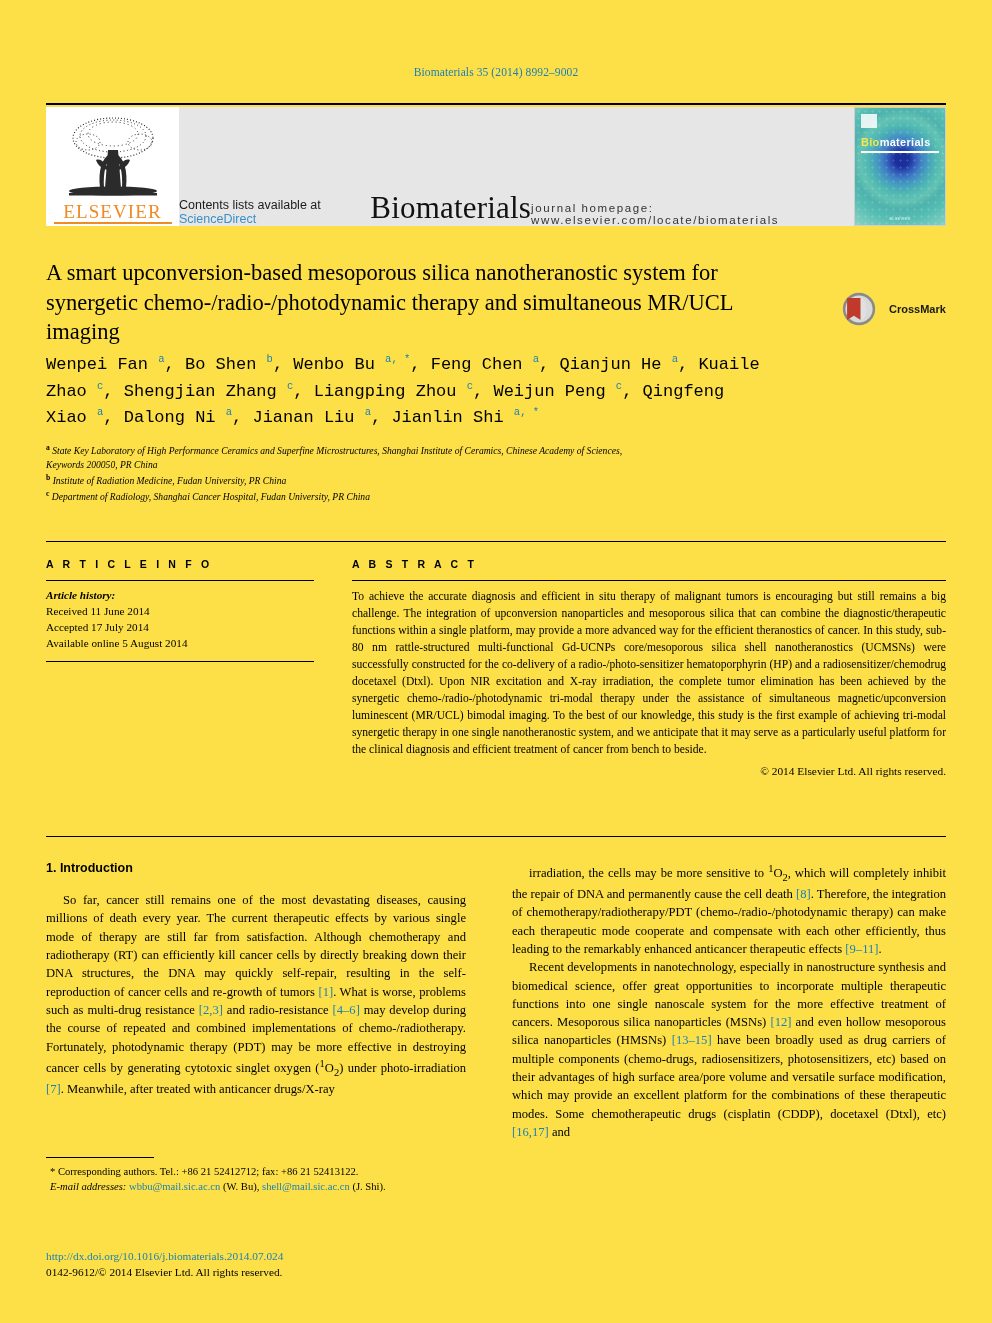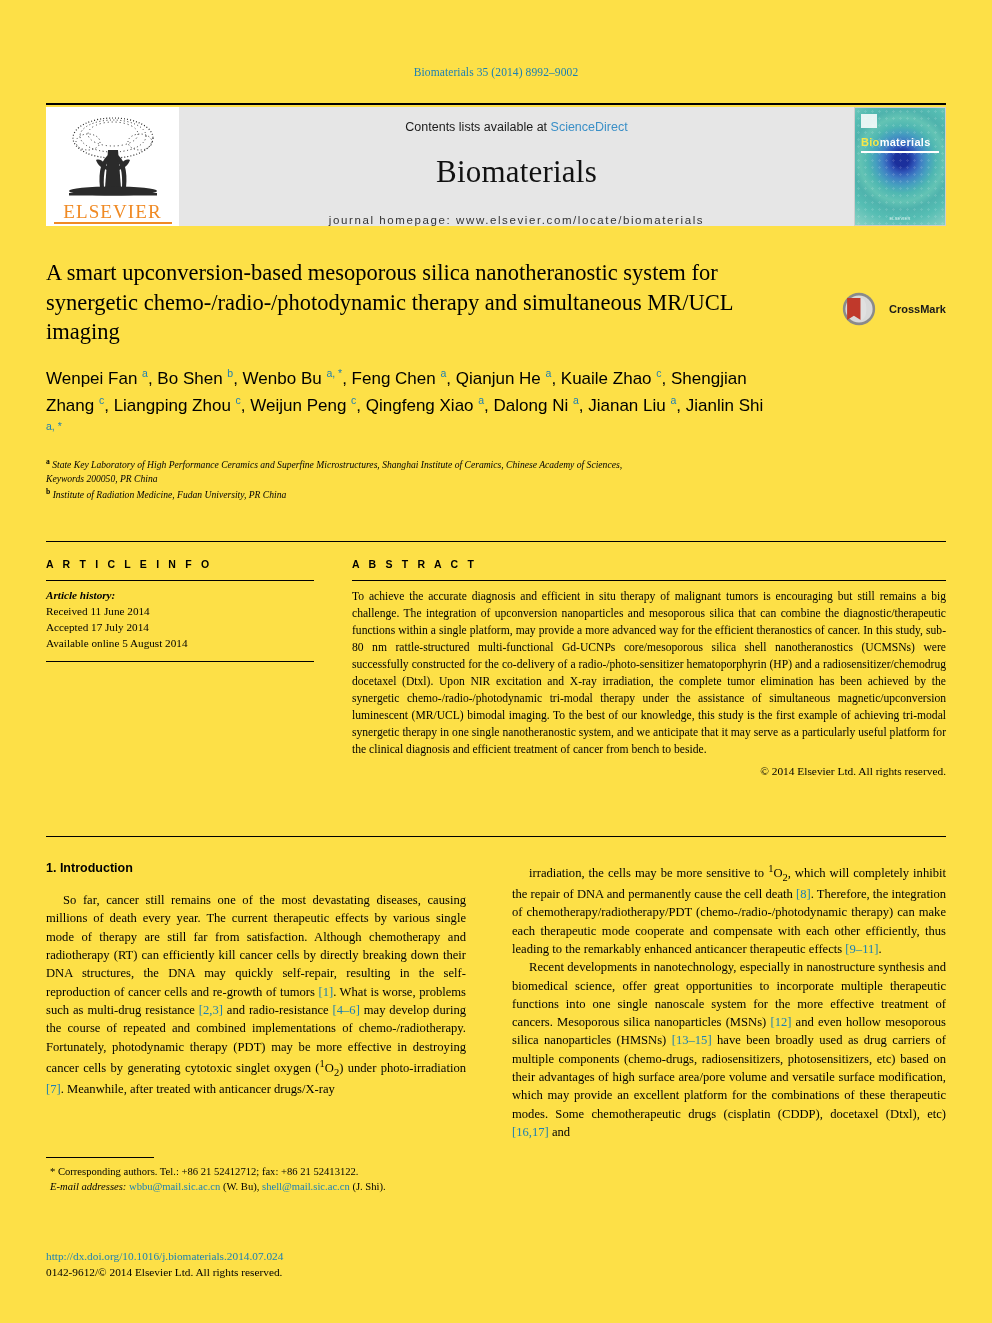--- a/index.html
+++ b/index.html
@@ -80,24 +80,24 @@
     width: 118px;
     height: 2px;
     background: #f08a24;
     margin-top: 1px;
   }
   .journal-center {
     flex: 1 1 auto;
     background: #e6e6e6;
     position: relative;
     display: flex;
-    flex-direction: column;
-    align-items: center;
+    flex-direction: row;
+    align-items: flex-end;
     justify-content: flex-start;
-    padding-top: 13px;
+    padding-top: 23px;
     box-sizing: border-box;
   }
   .contents-line {
     font-family: "Liberation Sans", sans-serif;
     font-size: 12.5px;
     color: #1b1b1b;
   }
   .contents-line .sd {
     color: #3a8fc7;
   }
@@ -209,22 +209,22 @@
     flex: 0 0 34px;
   }
   .crossmark-text {
     font-family: "Liberation Sans", sans-serif;
     font-size: 11px;
     font-weight: bold;
     color: #1a1a1a;
   }
 
   .authors {
-    margin-top: 18px;
-    font-family: Liberation Sans, sans-serif;
+    margin-top: 4px;
+    font-family: Liberation Mono, monospace;
     font-size: 17px;
     line-height: 1.53;
     width: 720px;
     color: #000;
   }
   .authors sup {
     color: #1a7fb5;
     font-size: 10.5px;
     vertical-align: super;
   }
@@ -433,20 +433,21 @@
       </svg>
       <span class="crossmark-text">CrossMark</span>
     </div>
 
     <div class="authors">Wenpei Fan <sup>a</sup>, Bo Shen <sup>b</sup>, Wenbo Bu <sup>a, *</sup>, Feng Chen <sup>a</sup>, Qianjun He <sup>a</sup>, Kuaile Zhao <sup>c</sup>, Shengjian Zhang <sup>c</sup>, Liangping Zhou <sup>c</sup>, Weijun Peng <sup>c</sup>, Qingfeng Xiao <sup>a</sup>, Dalong Ni <sup>a</sup>, Jianan Liu <sup>a</sup>, Jianlin Shi <sup>a, *</sup></div>
 
     <div class="affils">
         <div><sup>a</sup> State Key Laboratory of High Performance Ceramics and Superfine Microstructures, Shanghai Institute of Ceramics, Chinese Academy of Sciences,</div>
         <div>Keywords 200050, PR China</div>
         <div><sup>b</sup> Institute of Radiation Medicine, Fudan University, PR China</div>
+        <div><sup>c</sup> Department of Radiology, Shanghai Cancer Hospital, Fudan University, PR China</div>
       </div>
   </div>
 
   <div class="rule-top"></div>
 
   <div class="info-col">
     <div class="sec-head">A R T I C L E   I N F O</div>
     <div class="thin-rule"></div>
     <div class="info-group">
       <div class="lbl">Article history:</div>

